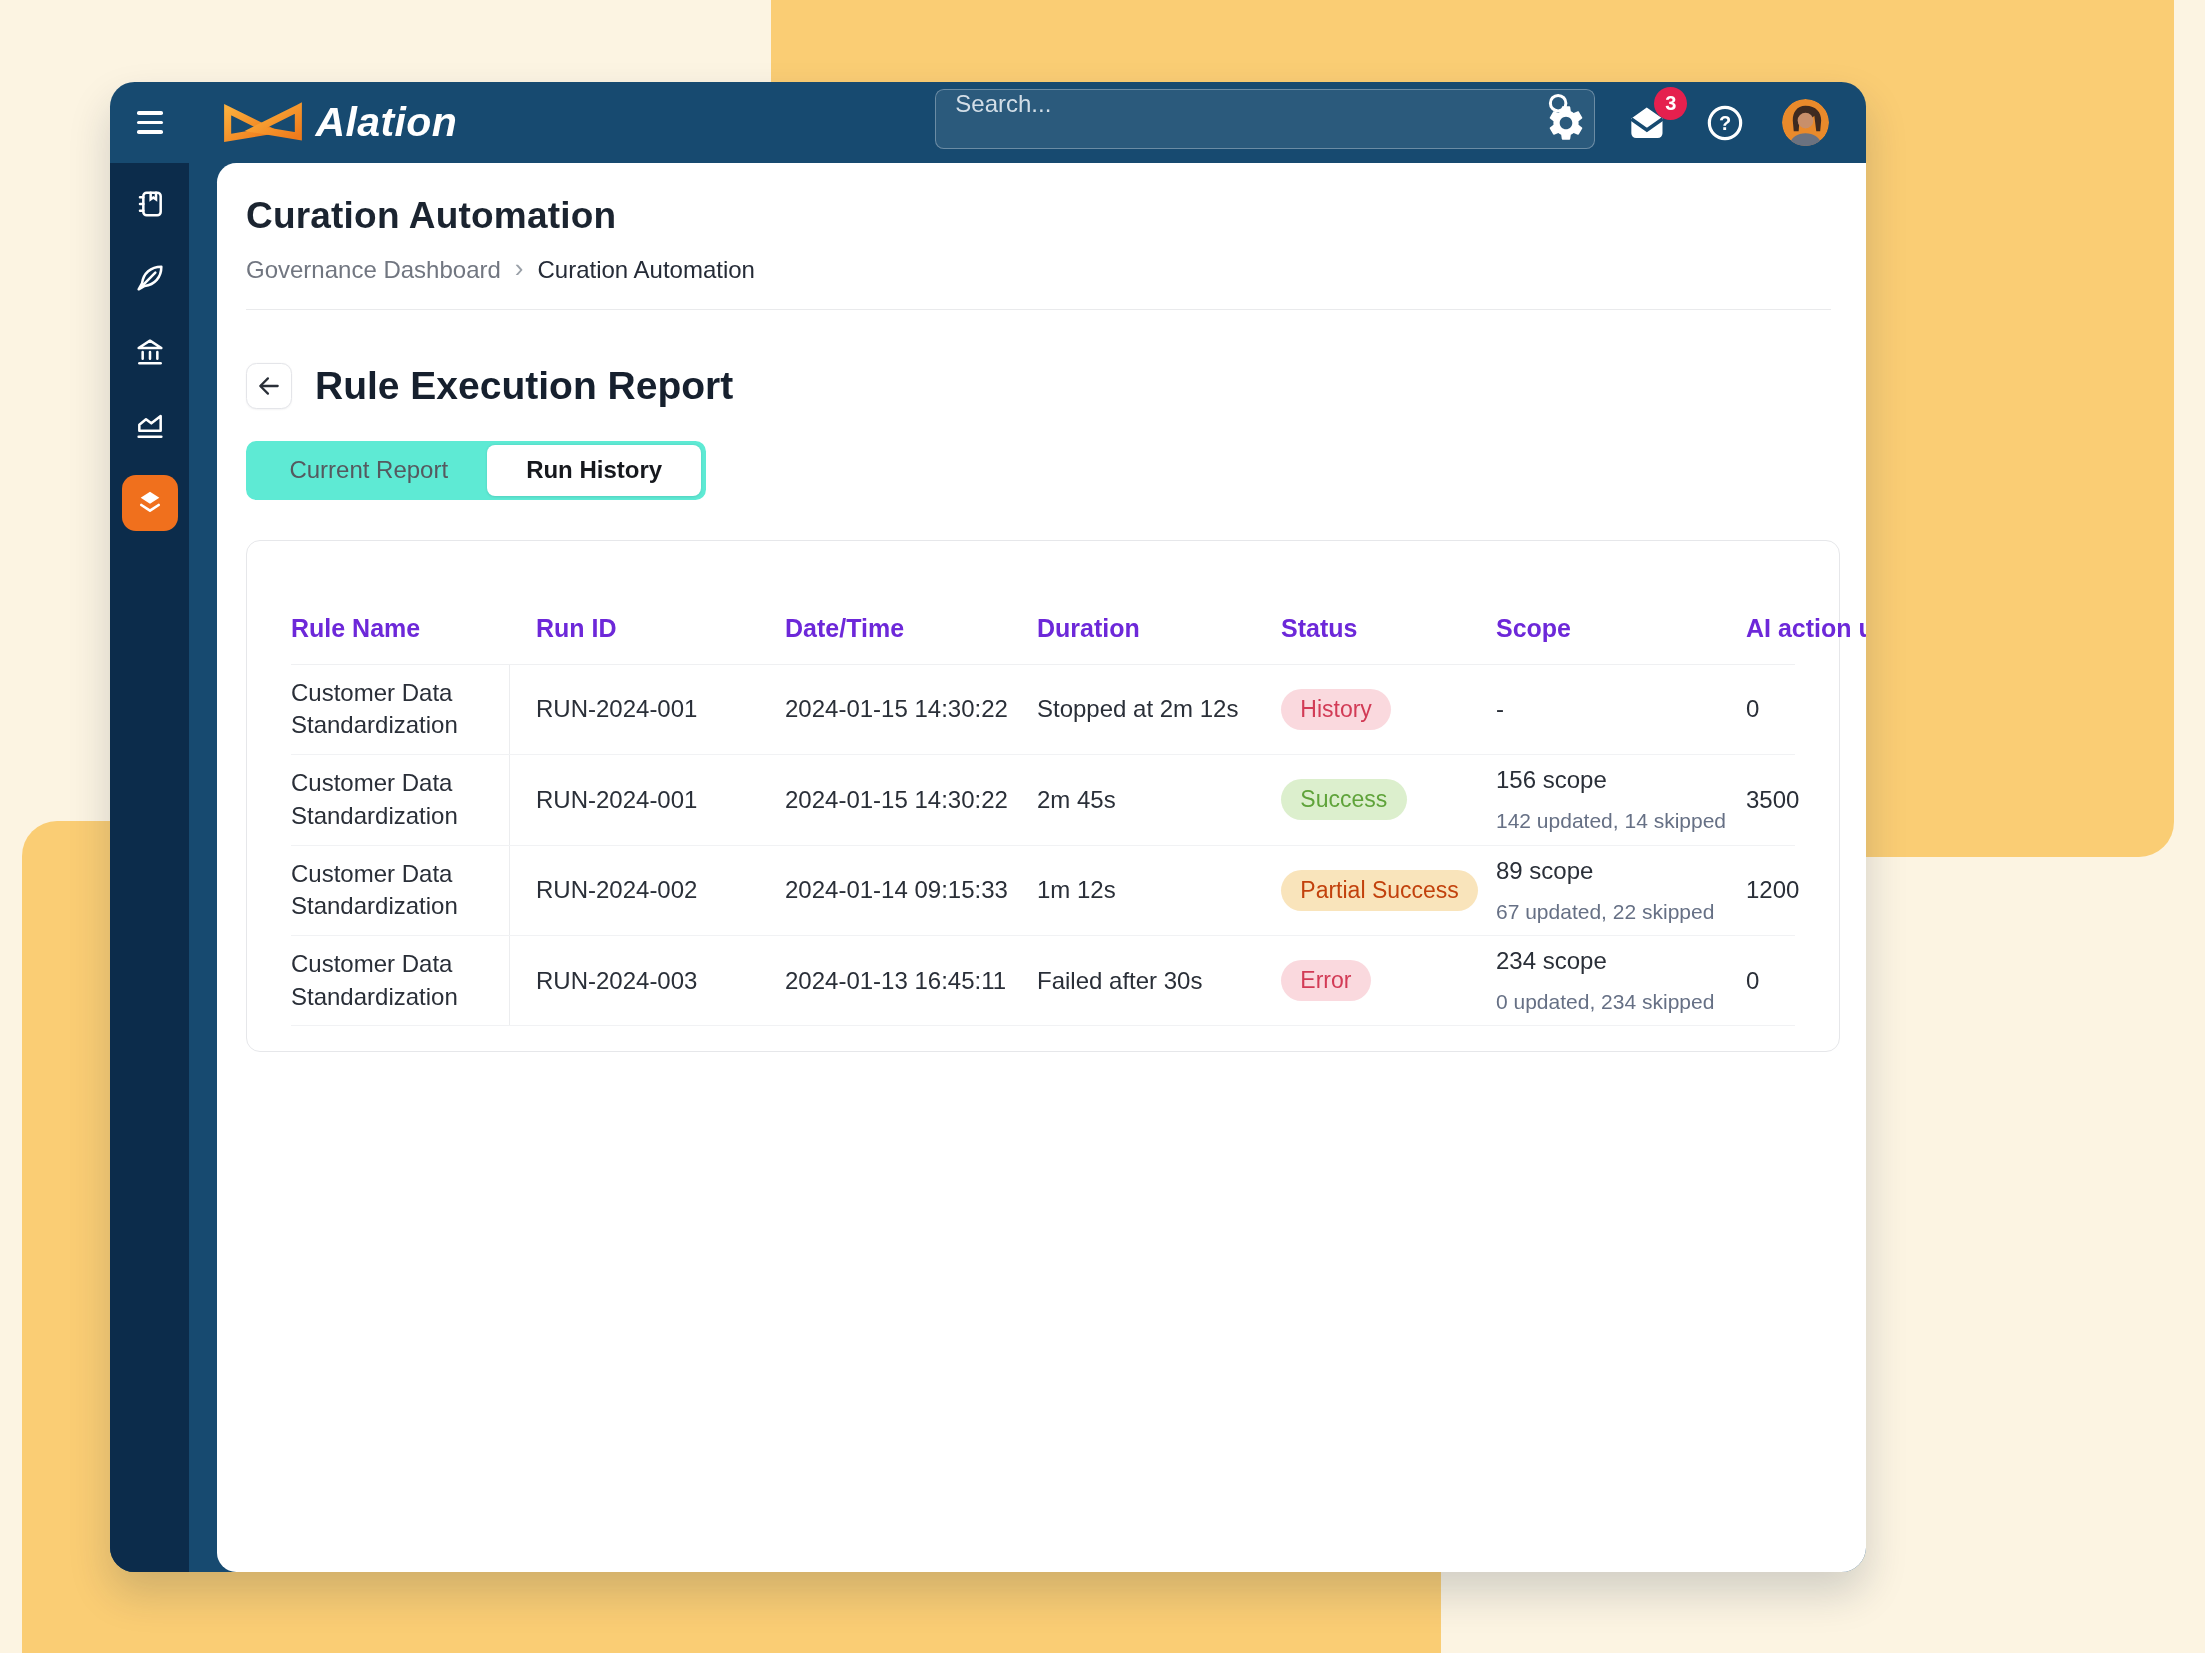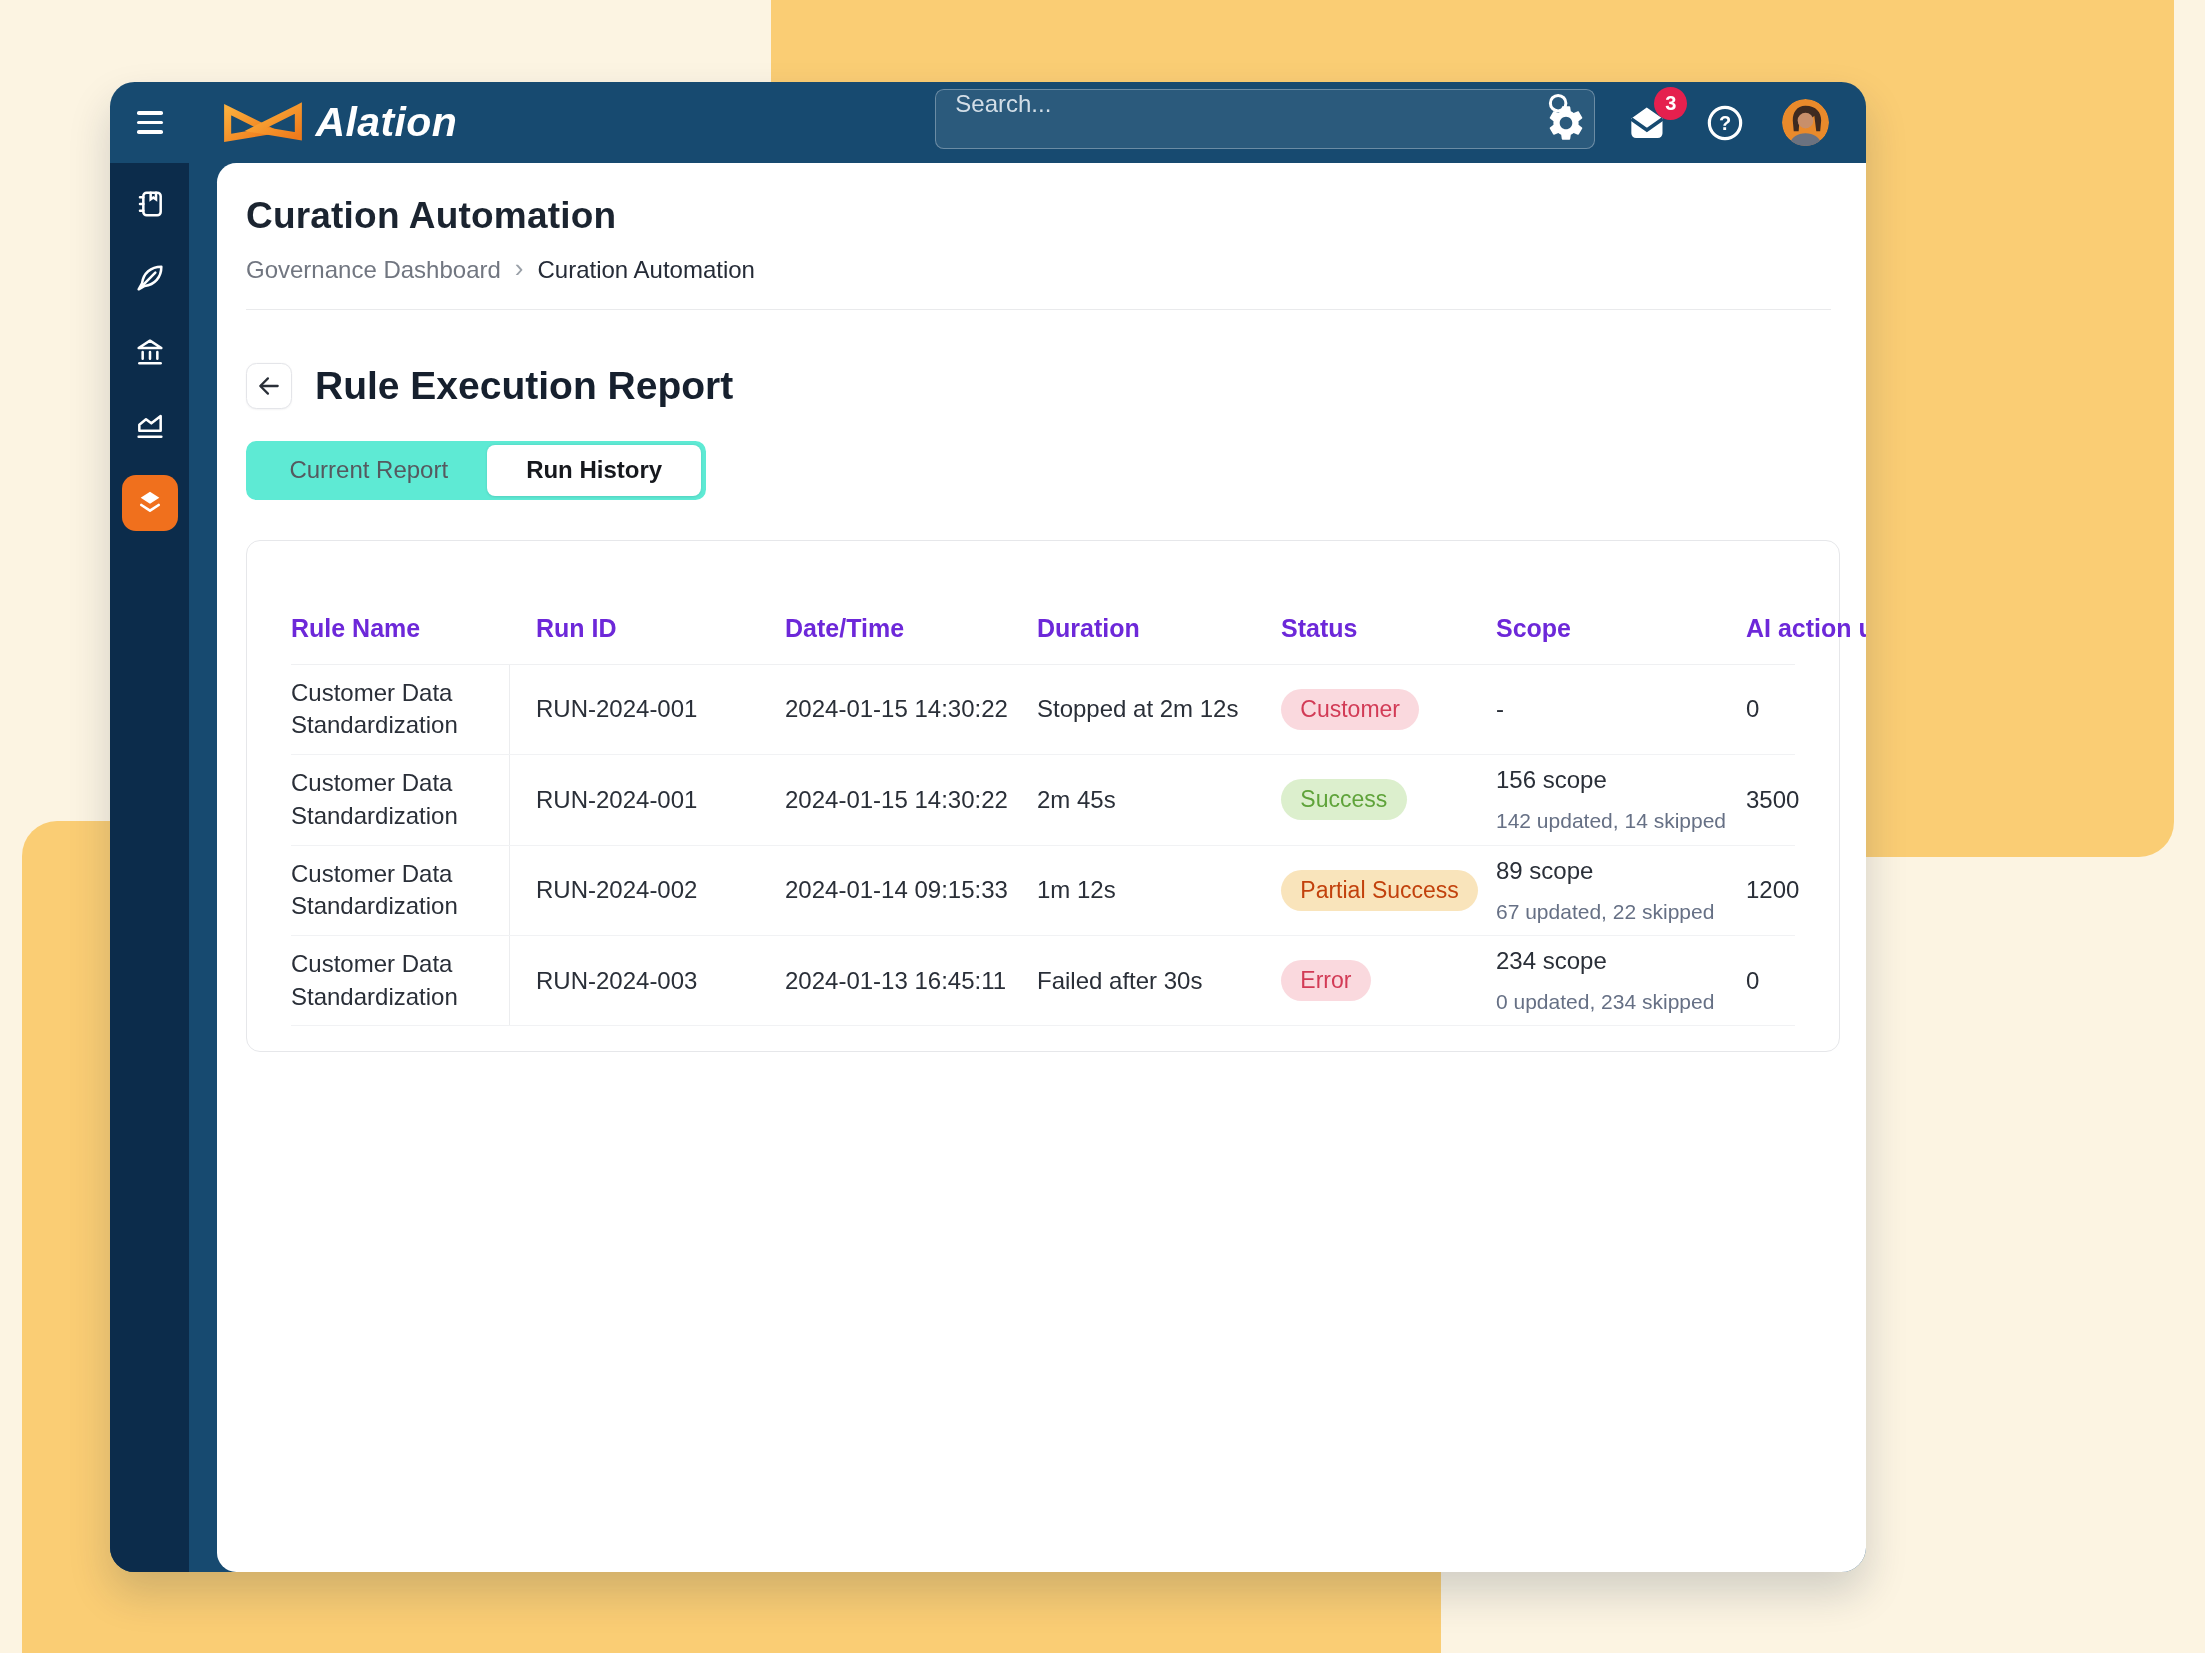--- a/index.html
+++ b/index.html
@@ -235,21 +235,21 @@
                 <div>AI action used</div>
                 <div></div>
               </div>
             <div id="rows-host">
   <div class="trow">
     <div class="cell-rule">Customer Data Standardization</div>
     <div class="col-pad">RUN-2024-001</div>
     <div>2024-01-15 14:30:22</div>
     <div>Stopped at 2m 12s</div>
     <div>
-      <span class="pill" style="background: rgb(250, 217, 222); color: rgb(210, 59, 86);">Customer</span>
+      <span class="pill" style="background: rgb(250, 217, 222); color: rgb(210, 59, 86);">History</span>
     </div>
     <div>
       <div>-</div>
 
     </div>
     <div>0</div>
     <div>
       <button class="dl-btn">
         <svg width="32" height="32" viewBox="0 0 24 24" fill="none" stroke="#16181D" stroke-width="2" stroke-linecap="round" stroke-linejoin="round">
           <path d="M12 3.5 V13.5"></path>

